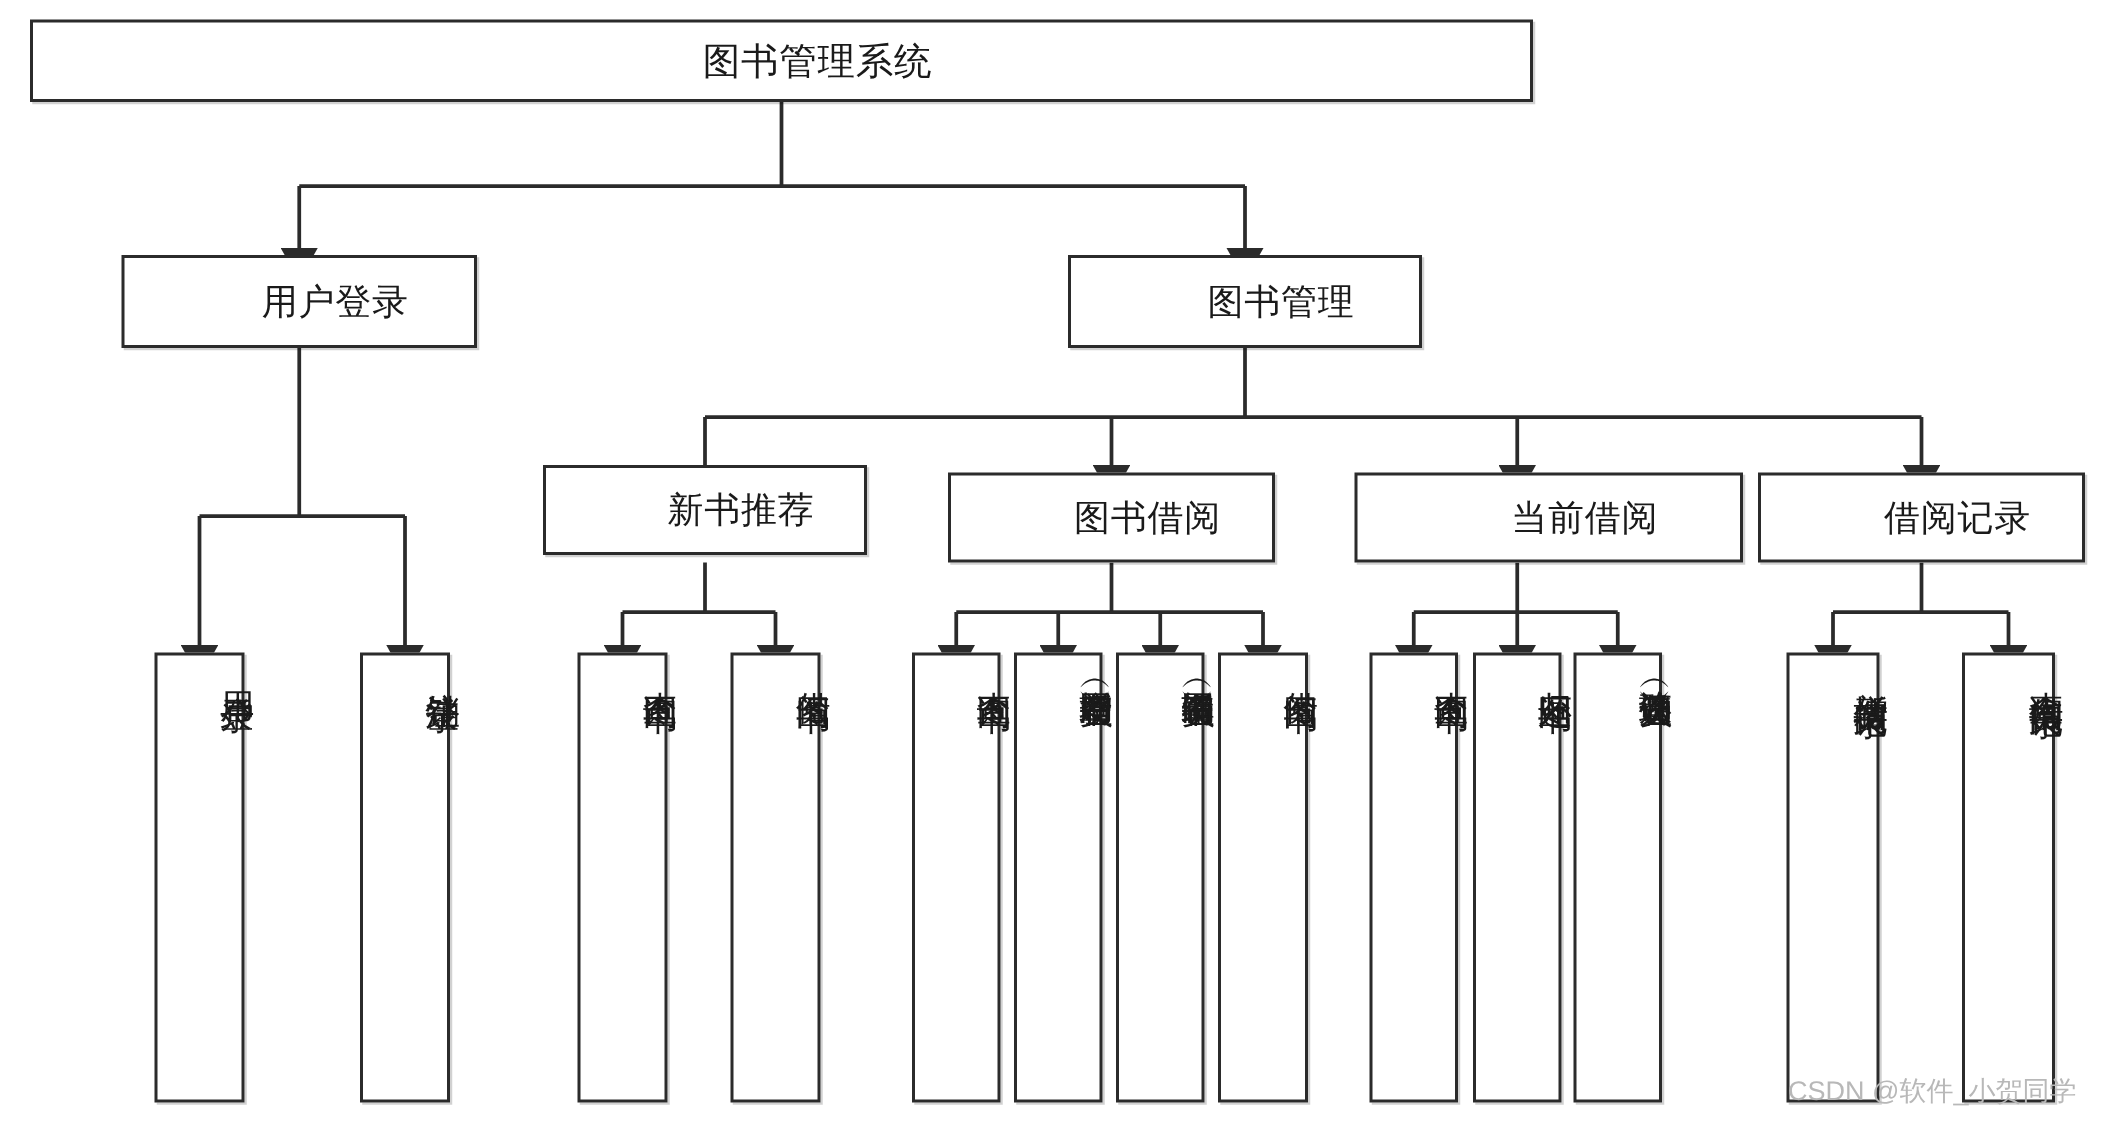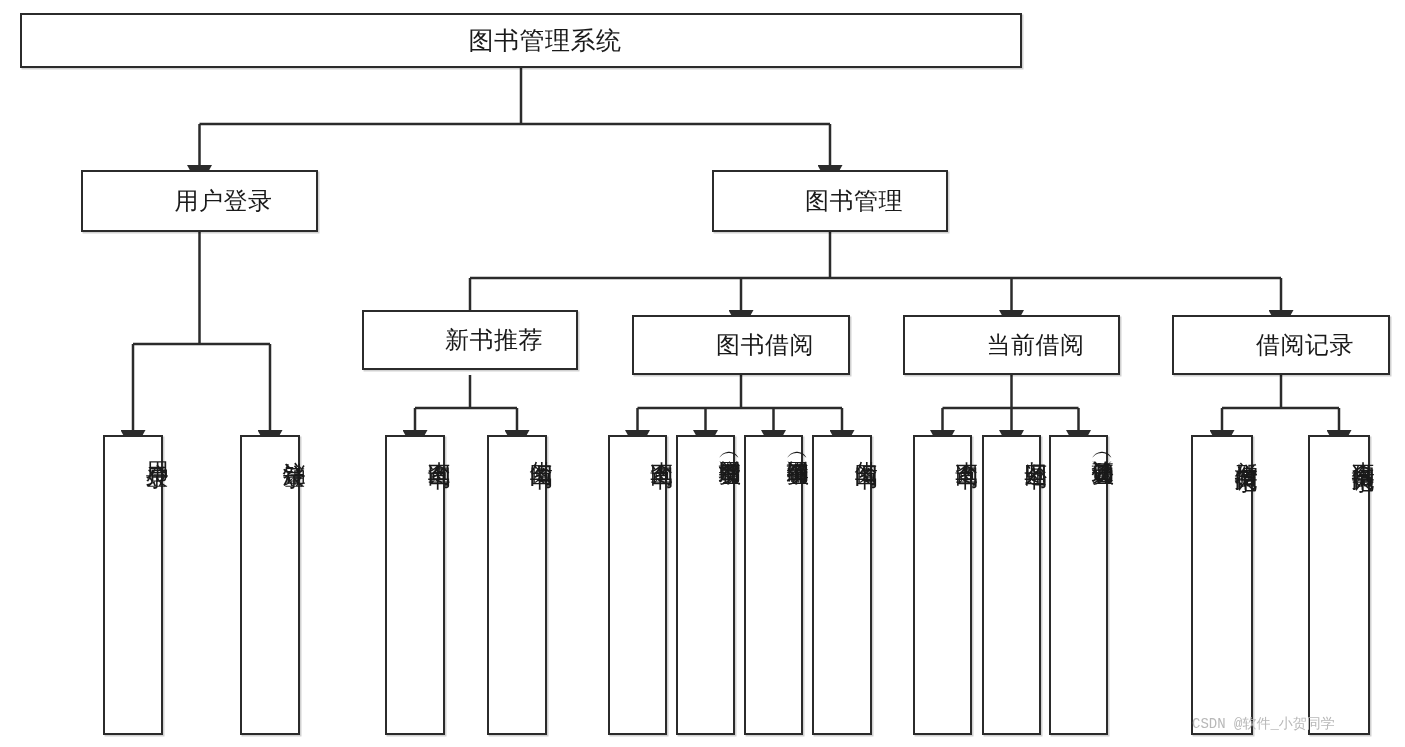--- a/index.html
+++ b/index.html
@@ -62,23 +62,23 @@
     letter-spacing: 2px;
     white-space: nowrap;
   }
   .node.v.tall .label {
     font-size: 22px;
     letter-spacing: 0.5px;
   }
   .watermark {
     position: absolute;
     color: #b8b8b8;
-    font-size: 14px;
+    font-size: 18px;
     white-space: nowrap;
-    font-family: Liberation Mono, monospace;
+    font-family: Liberation Sans, sans-serif;
   }
 </style>
 </head>
 <body>
 
 <div id="canvas">
 
   <svg id="edges" viewBox="0 0 1405 747" xmlns="http://www.w3.org/2000/svg">
     <defs>
       <marker id="arrowhead" markerWidth="9" markerHeight="10" refX="1.2" refY="5" orient="auto" markerUnits="strokeWidth">
@@ -131,21 +131,21 @@
       </div>
       <div class="node h" style="left: 712px; top: 170px; width: 236px; height: 62px;">
         <span class="label">图书管理</span>
       </div>
       <div class="node h" style="left: 362px; top: 310px; width: 216px; height: 60px;">
         <span class="label">新书推荐</span>
       </div>
       <div class="node h" style="left: 632px; top: 315px; width: 218px; height: 60px;">
         <span class="label">图书借阅</span>
       </div>
-      <div class="node h" style="left: 903px; top: 315px; width: 217px; height: 60px;">
+      <div class="node h" style="left: 903px; top: 315px; width: 259px; height: 60px;">
         <span class="label">当前借阅</span>
       </div>
       <div class="node h" style="left: 1172px; top: 315px; width: 218px; height: 60px; justify-content: center;">
         <span class="label">借阅记录</span>
       </div>
       <div class="node v" style="left: 103px; top: 435px; width: 60px; height: 300px;">
         <span class="label">用户登录</span>
       </div>
       <div class="node v" style="left: 240px; top: 435px; width: 60px; height: 300px;">
         <span class="label">注销登录</span>

